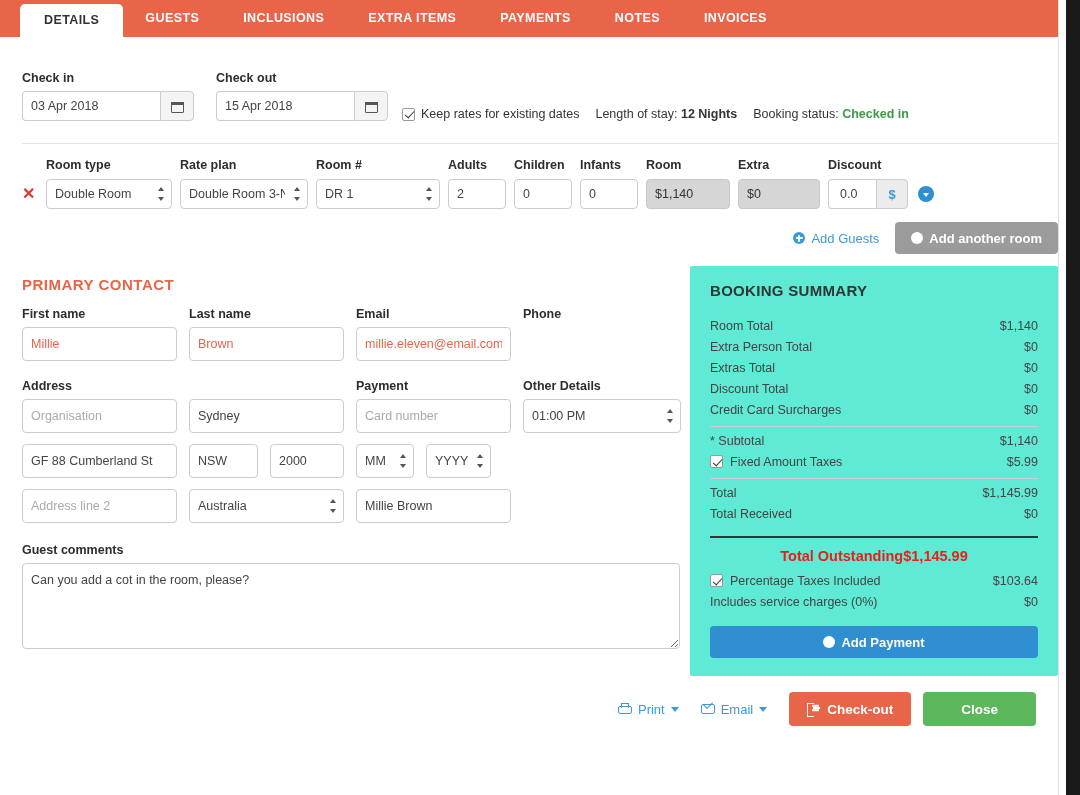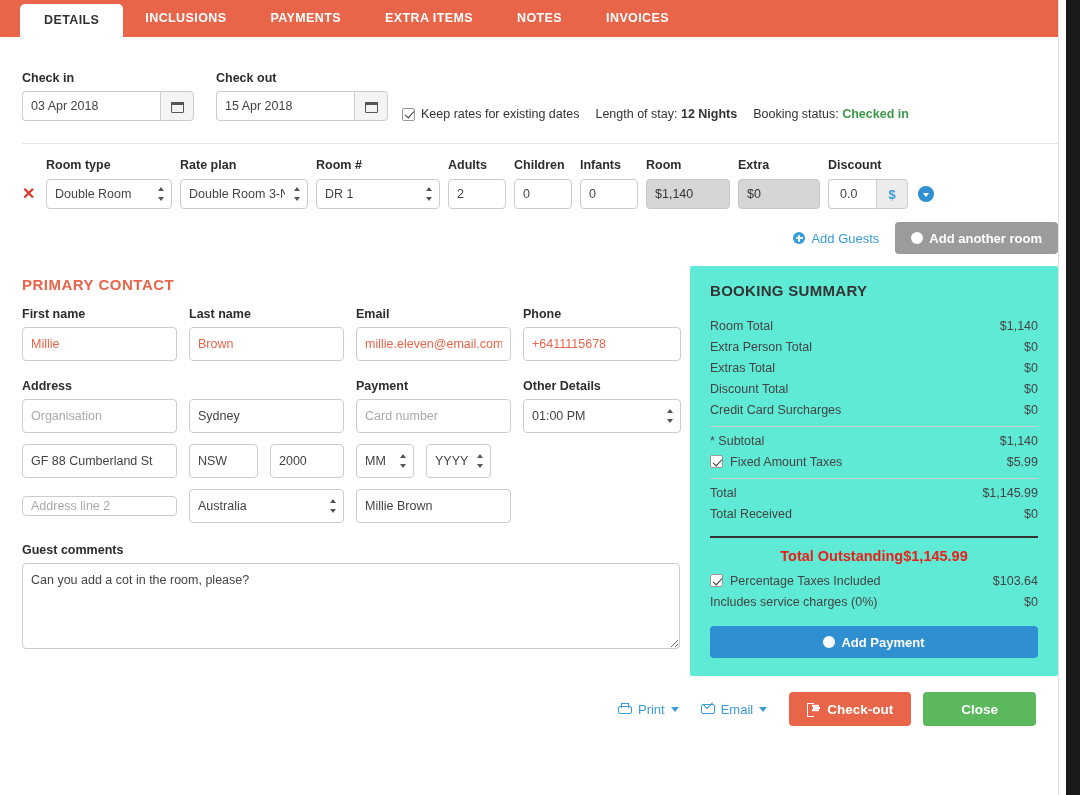--- a/index.html
+++ b/index.html
@@ -292,23 +292,24 @@
   }
 </style>
 </head>
 <body>
 
 <div class="page">
 
   <div class="tabbar">
     <div class="tabbar-inner">
       <div class="tab active"><span>DETAILS</span></div>
+      <div class="tab"><span>GUESTS</span></div>
       <div class="tab"><span>INCLUSIONS</span></div>
+      <div class="tab"><span>EXTRA ITEMS</span></div>
       <div class="tab"><span>PAYMENTS</span></div>
-      <div class="tab"><span>EXTRA ITEMS</span></div>
       <div class="tab"><span>NOTES</span></div>
       <div class="tab"><span>INVOICES</span></div>
     </div>
   </div>
 
   <div class="body-wrap">
 
     <div class="dates-row">
       <div>
         <label class="lbl">Check in</label>
@@ -452,21 +453,20 @@
           <div>
             <label class="lbl">Last name</label>
             <input class="fld field-red" style="width: 155px; height: 34px;" value="Brown">
           </div>
           <div>
             <label class="lbl">Email</label>
             <input class="fld field-red" style="width: 155px; height: 34px;" value="millie.eleven@email.com">
           </div>
           <div style="margin-right:0">
             <label class="lbl">Phone</label>
-            <input class="fld field-red" style="width: 158px; height: 34px;" value="+6411115678">
           </div>
         </div>
 
         
         <div class="addr-block">
           <div class="addr-head">
             <label class="lbl" style="width:334px">Address</label>
             <label class="lbl" style="width:167px">Payment</label>
             <label class="lbl">Other Details</label>
           </div>
@@ -505,21 +505,21 @@
                   <option>YYYY</option>
                 </select>
                 <span class="updown">
                     <i class="up"></i>
                     <i class="dn"></i>
                   </span>
               </div>
             </div>
 
             <div class="addr-line">
-              <input class="fld" style="width: 155px; height: 20px;" placeholder="Address line 2">
+              <input class="fld" style="width: 155px; height: 34px;" placeholder="Address line 2">
               <div class="selwrap">
                 <select class="fld plain" style="width:155px;height:34px">
                   <option>Australia</option>
                 </select>
                 <span class="updown">
                     <i class="up"></i>
                     <i class="dn"></i>
                   </span>
               </div>
               <input class="fld" style="width: 155px; height: 34px; margin-right: 0px;" value="Millie Brown">

